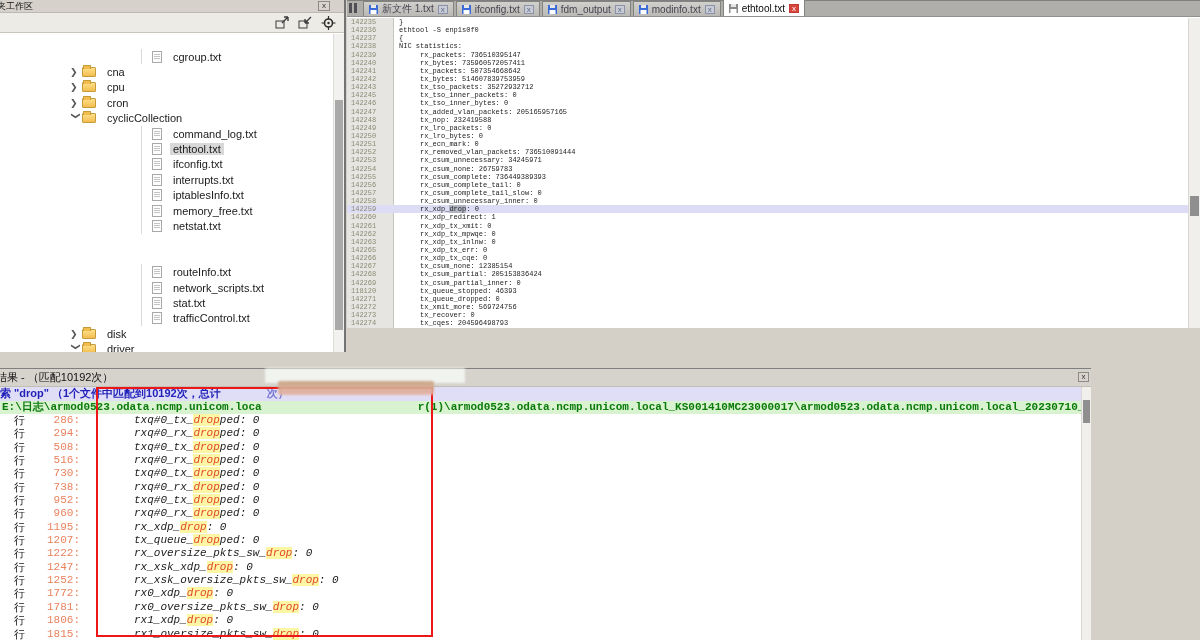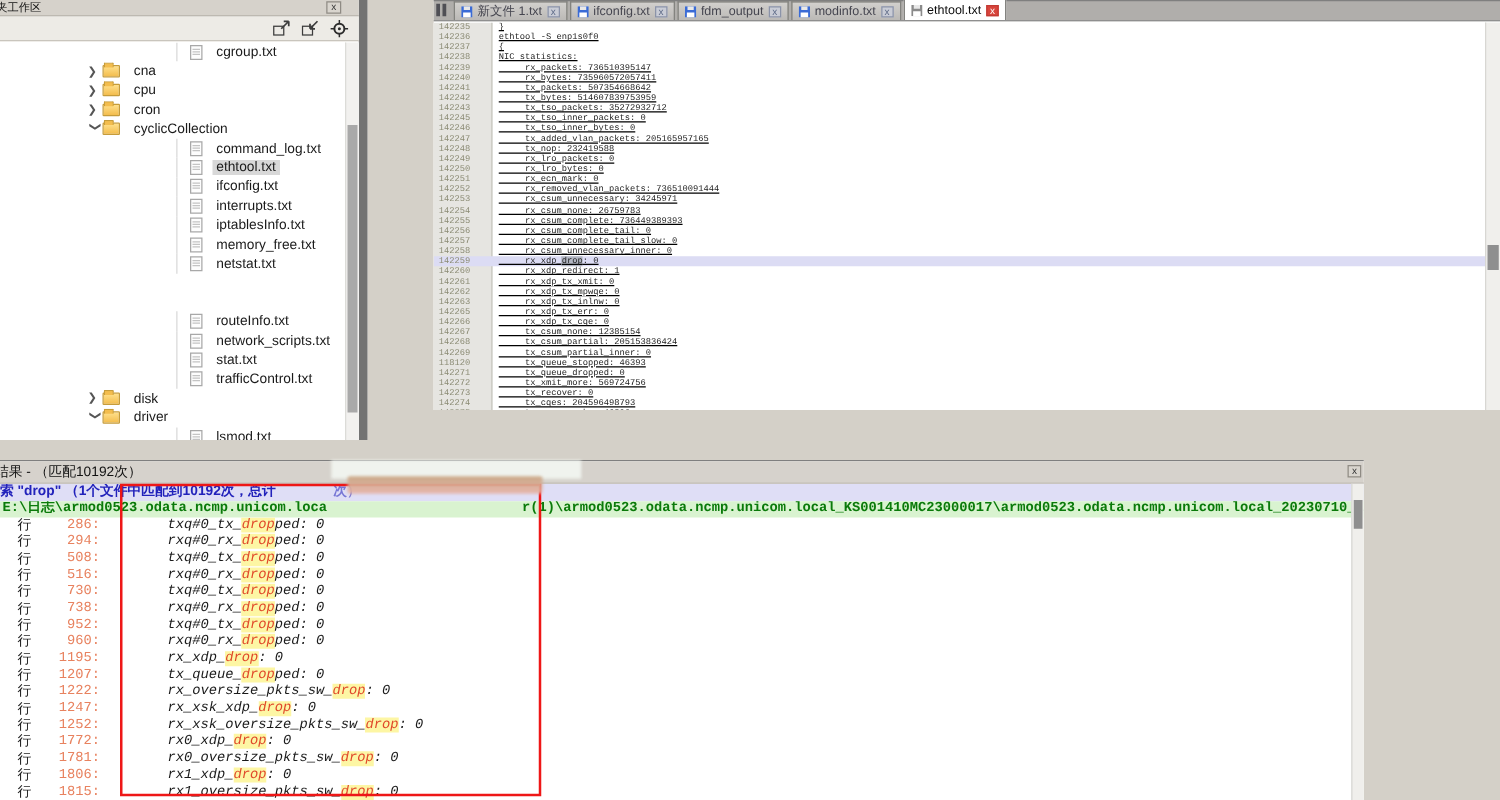--- a/index.html
+++ b/index.html
@@ -2,34 +2,34 @@
 <html><head>
 <meta charset="utf-8">
 <style>
   * { margin:0; padding:0; box-sizing:border-box; }
   html,body { width:1200px; height:640px; overflow:hidden; }
   body {
     font-family:"Liberation Sans","DejaVu Sans",sans-serif;
     background:#d4d0c8; position:relative; cursor:default;
   }
   
-  #workspace-panel { position:absolute; left:0; top:0; width:294px; height:352px;
-    background:#fff; border-right:7px solid #737373; }
+  #workspace-panel { position:absolute; left:0; top:0; width:346px; height:352px;
+    background:#fff; border-right:2px solid #737373; }
   .panel-titlebar { height:13px; background:#d6d2cb; border-bottom:1px solid #bdb9b1;
     display:flex; align-items:center; position:relative; }
   .panel-title { font-size:9px; color:#111; margin-left:-3px; white-space:nowrap; }
   .panel-close { position:absolute; right:14px; top:1px; width:12px; height:10px;
     background:#d9d5ce; border:1px solid #8f8b84; font-size:8px; line-height:8px;
     text-align:center; color:#333; }
   .panel-toolbar { height:20px; background:#edebe6; border-bottom:1px solid #c9c5bd;
     display:flex; justify-content:flex-end; align-items:center; gap:8px; padding-right:8px; }
   .tb-icon { width:15px; height:14px; position:relative; }
   .tb-icon svg { width:15px; height:14px; display:block; }
   .tree-area { position:absolute; left:0; top:34px; right:0; bottom:0; background:#fff;
-    overflow:hidden; padding-top:0; }
+    overflow:hidden; padding-top:15px; }
   .tree-row { height:15.4px; display:flex; align-items:center; position:relative;
     font-size:11px; color:#1a1a1a; white-space:nowrap; }
   .tree-row .guide { position:absolute; left:141px; top:0; bottom:0;
     border-left:1px solid #d9d9d9; }
   .tree-row.level1 { padding-left:70px; }
   .tree-row.level2 { padding-left:152px; }
   .tree-row.spacer { }
   .chevron { width:12px; font-size:9px; color:#555; display:inline-block; }
   .chevron.expanded { transform:rotate(90deg); }
   .folder-ico { width:14px; height:10px; background:linear-gradient(#ffe08a,#f3bd4e);
@@ -59,21 +59,21 @@
     white-space:nowrap; }
   .tab.active { background:#fff; color:#0a0a0a; height:17px; position:relative; z-index:2; }
   .floppy { width:9px; height:9px; display:block; }
   .tab-close { font-size:8px; line-height:8px; width:10px; height:9px; text-align:center;
     border:1px solid #8b93a8; color:#5d6a87; background:#c9ccd6; }
   .tab.active .tab-close { border-color:#c23a33; color:#fff; background:#d8453c; }
   .editor-body { position:absolute; left:0; top:18px; right:12px; bottom:0; background:#fff;
     overflow:hidden; }
   .gutter { position:absolute; left:0; top:0; width:47px; bottom:0; background:#e6e5e1;
     border-right:1px solid #c6c5bd; }
-  .code-lines { position:absolute; left:0; top:0; right:0;text-decoration:underline; }
+  .code-lines { position:absolute; left:0; top:0; right:0; }
   .code-line { height:8.15px; font-family:"Liberation Mono","DejaVu Sans Mono",monospace;
     font-size:7px; line-height:8.15px; white-space:pre; color:#1c1c1c; position:relative; }
   .code-line .lnum { display:inline-block; width:47px; padding-left:4px; color:#8b8b74;
     background:transparent; }
   .code-line .ltext { padding-left:5px; }
   .code-line.current { background:#dcdcf4; }
   .code-line .word-sel { background:#b2b6c2; }
   .editor-scrollbar { position:absolute; right:0; top:18px; width:12px; bottom:0;
     background:#f0efec; border-left:1px solid #d8d7d3; }
   .editor-scroll-thumb { position:absolute; left:1px; right:1px; top:178px; height:20px;

